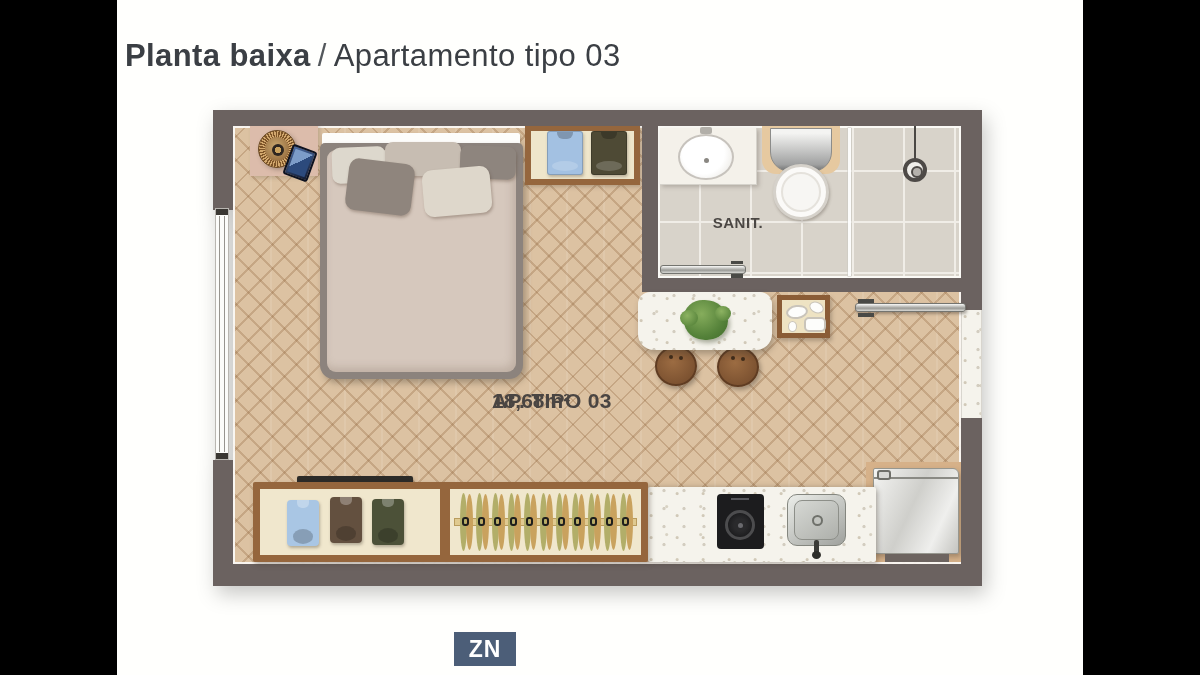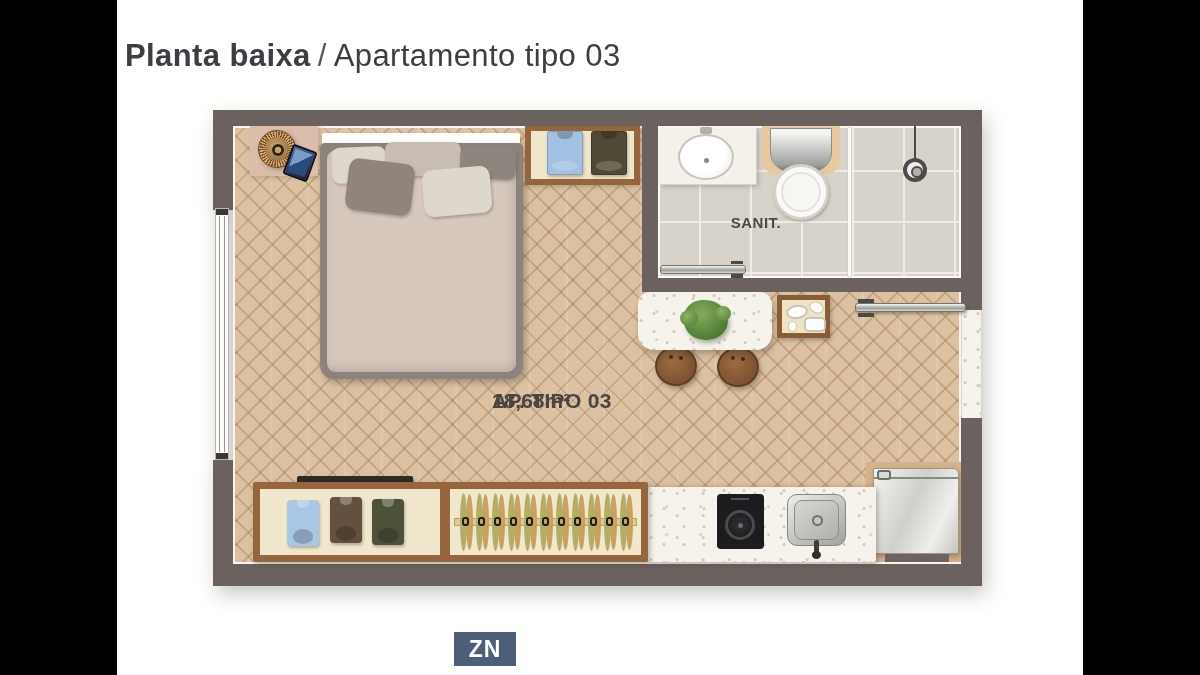--- a/index.html
+++ b/index.html
@@ -51,21 +51,21 @@
       repeating-linear-gradient(-45deg, transparent 0 15px, rgba(146,103,63,.30) 15px 17px),
       repeating-linear-gradient(90deg, rgba(255,255,255,.10) 0 2px, transparent 2px 37px);
     box-shadow:inset 0 0 0 2px rgba(252,251,248,.9);}
 
   
   .bathroom{left:445px;top:16px;width:303px;height:152px;background-color:var(--c-tile,#d8d3ca);
     background-image:linear-gradient(#f0ede7 2px, transparent 2px),
                      linear-gradient(90deg,#f0ede7 2px, transparent 2px);
     background-size:51px 51px;background-position:-10px 44px;
     box-shadow:inset 0 0 0 2px #fbfaf6;}
-  .sanit-label{left:43px;top:88px;width:110px;text-align:center;font-size:15px;font-weight:600;
+  .sanit-label{left:25px;top:88px;width:110px;text-align:center;font-size:15px;font-weight:600;
     color:#4b4744;letter-spacing:.5px;}
   .sink-counter{left:2px;top:2px;width:97px;height:57px;background:#f4f1ea;
     border-right:1px solid #d5d2cb;border-bottom:1px solid #d5d2cb;box-shadow:2px 2px 4px rgba(70,60,50,.25);}
   .sink-basin{left:20px;top:8px;width:56px;height:46px;border-radius:50%;
     background:radial-gradient(circle at 45% 40%, #ffffff 55%, #e4e1da);border:2px solid #c7c3bd;}
   .sink-basin::after{content:'';position:absolute;left:24px;top:22px;width:5px;height:5px;border-radius:50%;background:#8a8782;}
   .sink-faucet{left:42px;top:1px;width:12px;height:7px;background:#b2afa9;border-radius:2px;}
   .toilet-surround{left:104px;top:0;width:78px;height:48px;background:#e6c9a0;border-radius:0 0 14px 14px;}
   .toilet-tank{left:112px;top:2px;width:62px;height:44px;border:1px solid #8c8c8a;border-radius:0 0 20px 20px;
     background:linear-gradient(180deg,#f4f4f2 10%,#9fa0a0 85%,#6f7070);}

